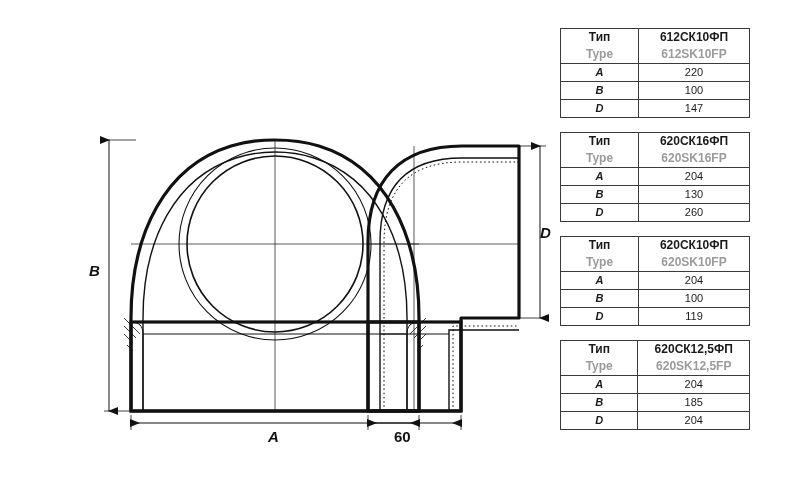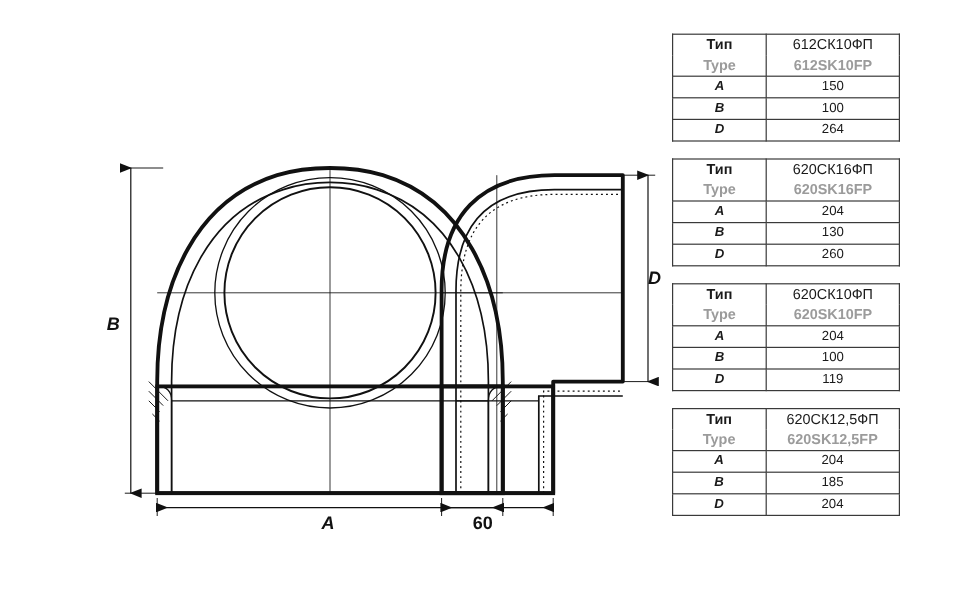--- a/index.html
+++ b/index.html
@@ -29,21 +29,21 @@
   .spec-table td{
     border:1px solid #3a3a3a;
     height:17px;
     font-size:11px;
     text-align:center;
     padding:0 2px;
     line-height:15px;
   }
   .spec-table td.lab{width:78px;}
   .spec-table td.val{width:110px;}
-  .row-type td{font-weight:normal;font-size:12px;}
+  .row-type td{font-weight:bold;font-size:12px;}
   .row-type2 td{color:#9b9b9b;font-weight:bold;font-size:12px;border-top:none;}
   .row-type td.lab, .row-type2 td.lab{font-weight:bold;}
   .spec-table tr.row-type td{border-bottom:none;margin-top:32px;}
   .dim-lab{font-style:italic;font-weight:bold;}
 
   
   .lbl{
     position:absolute;
     font-size:15px;
     font-style:italic;
@@ -169,29 +169,29 @@
         <tr class="row-type">
           <td class="lab">Тип</td>
           <td class="val">612СК10ФП</td>
         </tr>
         <tr class="row-type2">
           <td class="lab">Type</td>
           <td class="val">612SK10FP</td>
         </tr>
         <tr>
           <td class="lab dim-lab">A</td>
-          <td class="val">150</td>
+          <td class="val">220</td>
         </tr>
         <tr>
           <td class="lab dim-lab">B</td>
           <td class="val">100</td>
         </tr>
         <tr>
           <td class="lab dim-lab">D</td>
-          <td class="val">264</td>
+          <td class="val">147</td>
         </tr>
       </tbody>
     </table>
 
     <table class="spec-table">
       <tbody>
         <tr class="row-type">
           <td class="lab">Тип</td>
           <td class="val">620СК16ФП</td>
         </tr>

